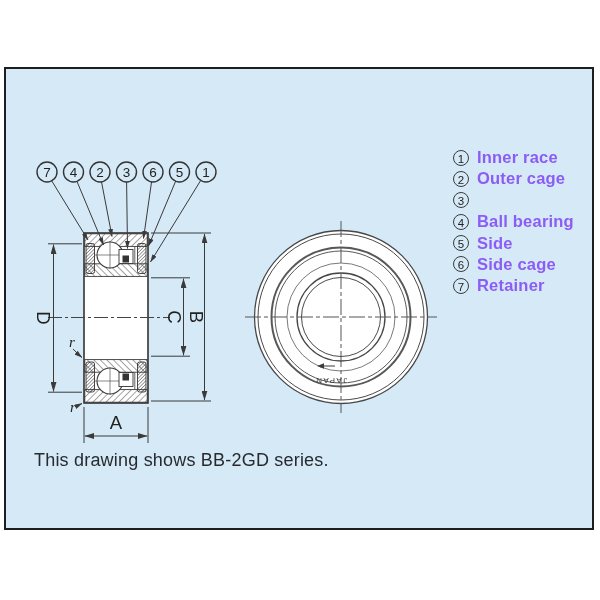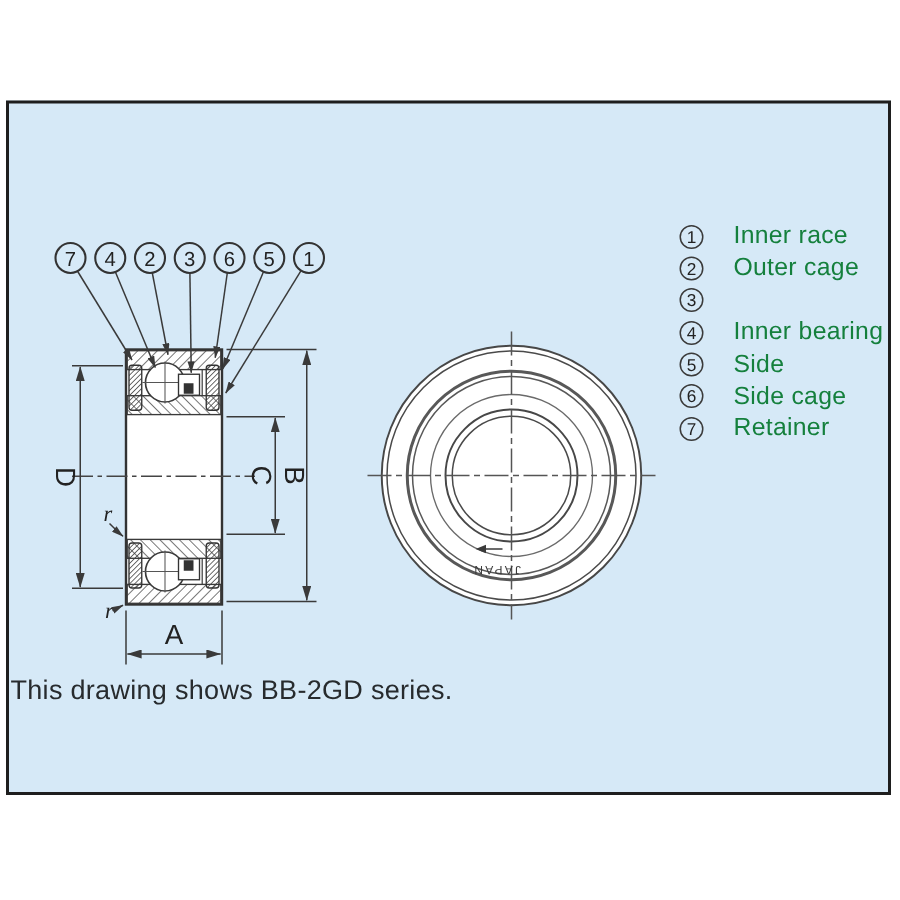--- a/index.html
+++ b/index.html
@@ -7,23 +7,23 @@
          font-family:"Liberation Sans", sans-serif;}
   #panel{position:absolute;left:4px;top:67px;width:590px;height:463px;
          background:#d6e9f7;border:2px solid #1e1e1e;box-sizing:border-box;}
   #drawing{position:absolute;left:0;top:0;width:600px;height:600px;}
   
   #legend{position:absolute;left:453px;top:149px;}
   .legend-row{display:flex;align-items:center;height:17px;margin-bottom:4.4px;}
   .legend-num{flex:0 0 auto;width:16px;height:16px;border:1.6px solid #3a3a3a;border-radius:50%;
               font-size:11.5px;line-height:16px;text-align:center;color:#222;box-sizing:border-box;
               background:transparent;}
-  .legend-label{margin-left:20px;font-size:16.5px;color:#15803d;white-space:nowrap;letter-spacing:0.2px;}
+  .legend-label{margin-left:8px;font-size:16.5px;color:#8b5cf6;white-space:nowrap;letter-spacing:0.2px;font-weight:bold;}
   
-  #caption{position:absolute;left:7px;top:450px;font-size:18px;color:#272b2e;letter-spacing:0.2px;}
+  #caption{position:absolute;left:34px;top:450px;font-size:18px;color:#272b2e;letter-spacing:0.2px;}
 </style>
 </head>
 <body>
 
 <div id="stage">
   <div id="panel"></div>
 
   <svg id="drawing" viewBox="0 0 600 600" xmlns="http://www.w3.org/2000/svg">
     <defs>
       <pattern id="hatch1" patternUnits="userSpaceOnUse" width="4.6" height="4.6" patternTransform="rotate(45)">
@@ -162,21 +162,21 @@
     </div>
     <div class="legend-row">
       <span class="legend-num">2</span>
       <span class="legend-label">Outer cage</span>
     </div>
     <div class="legend-row">
       <span class="legend-num">3</span>
     </div>
     <div class="legend-row">
       <span class="legend-num">4</span>
-      <span class="legend-label">Inner bearing</span>
+      <span class="legend-label">Ball bearing</span>
     </div>
     <div class="legend-row">
       <span class="legend-num">5</span>
       <span class="legend-label">Side</span>
     </div>
     <div class="legend-row">
       <span class="legend-num">6</span>
       <span class="legend-label">Side cage</span>
     </div>
     <div class="legend-row">

